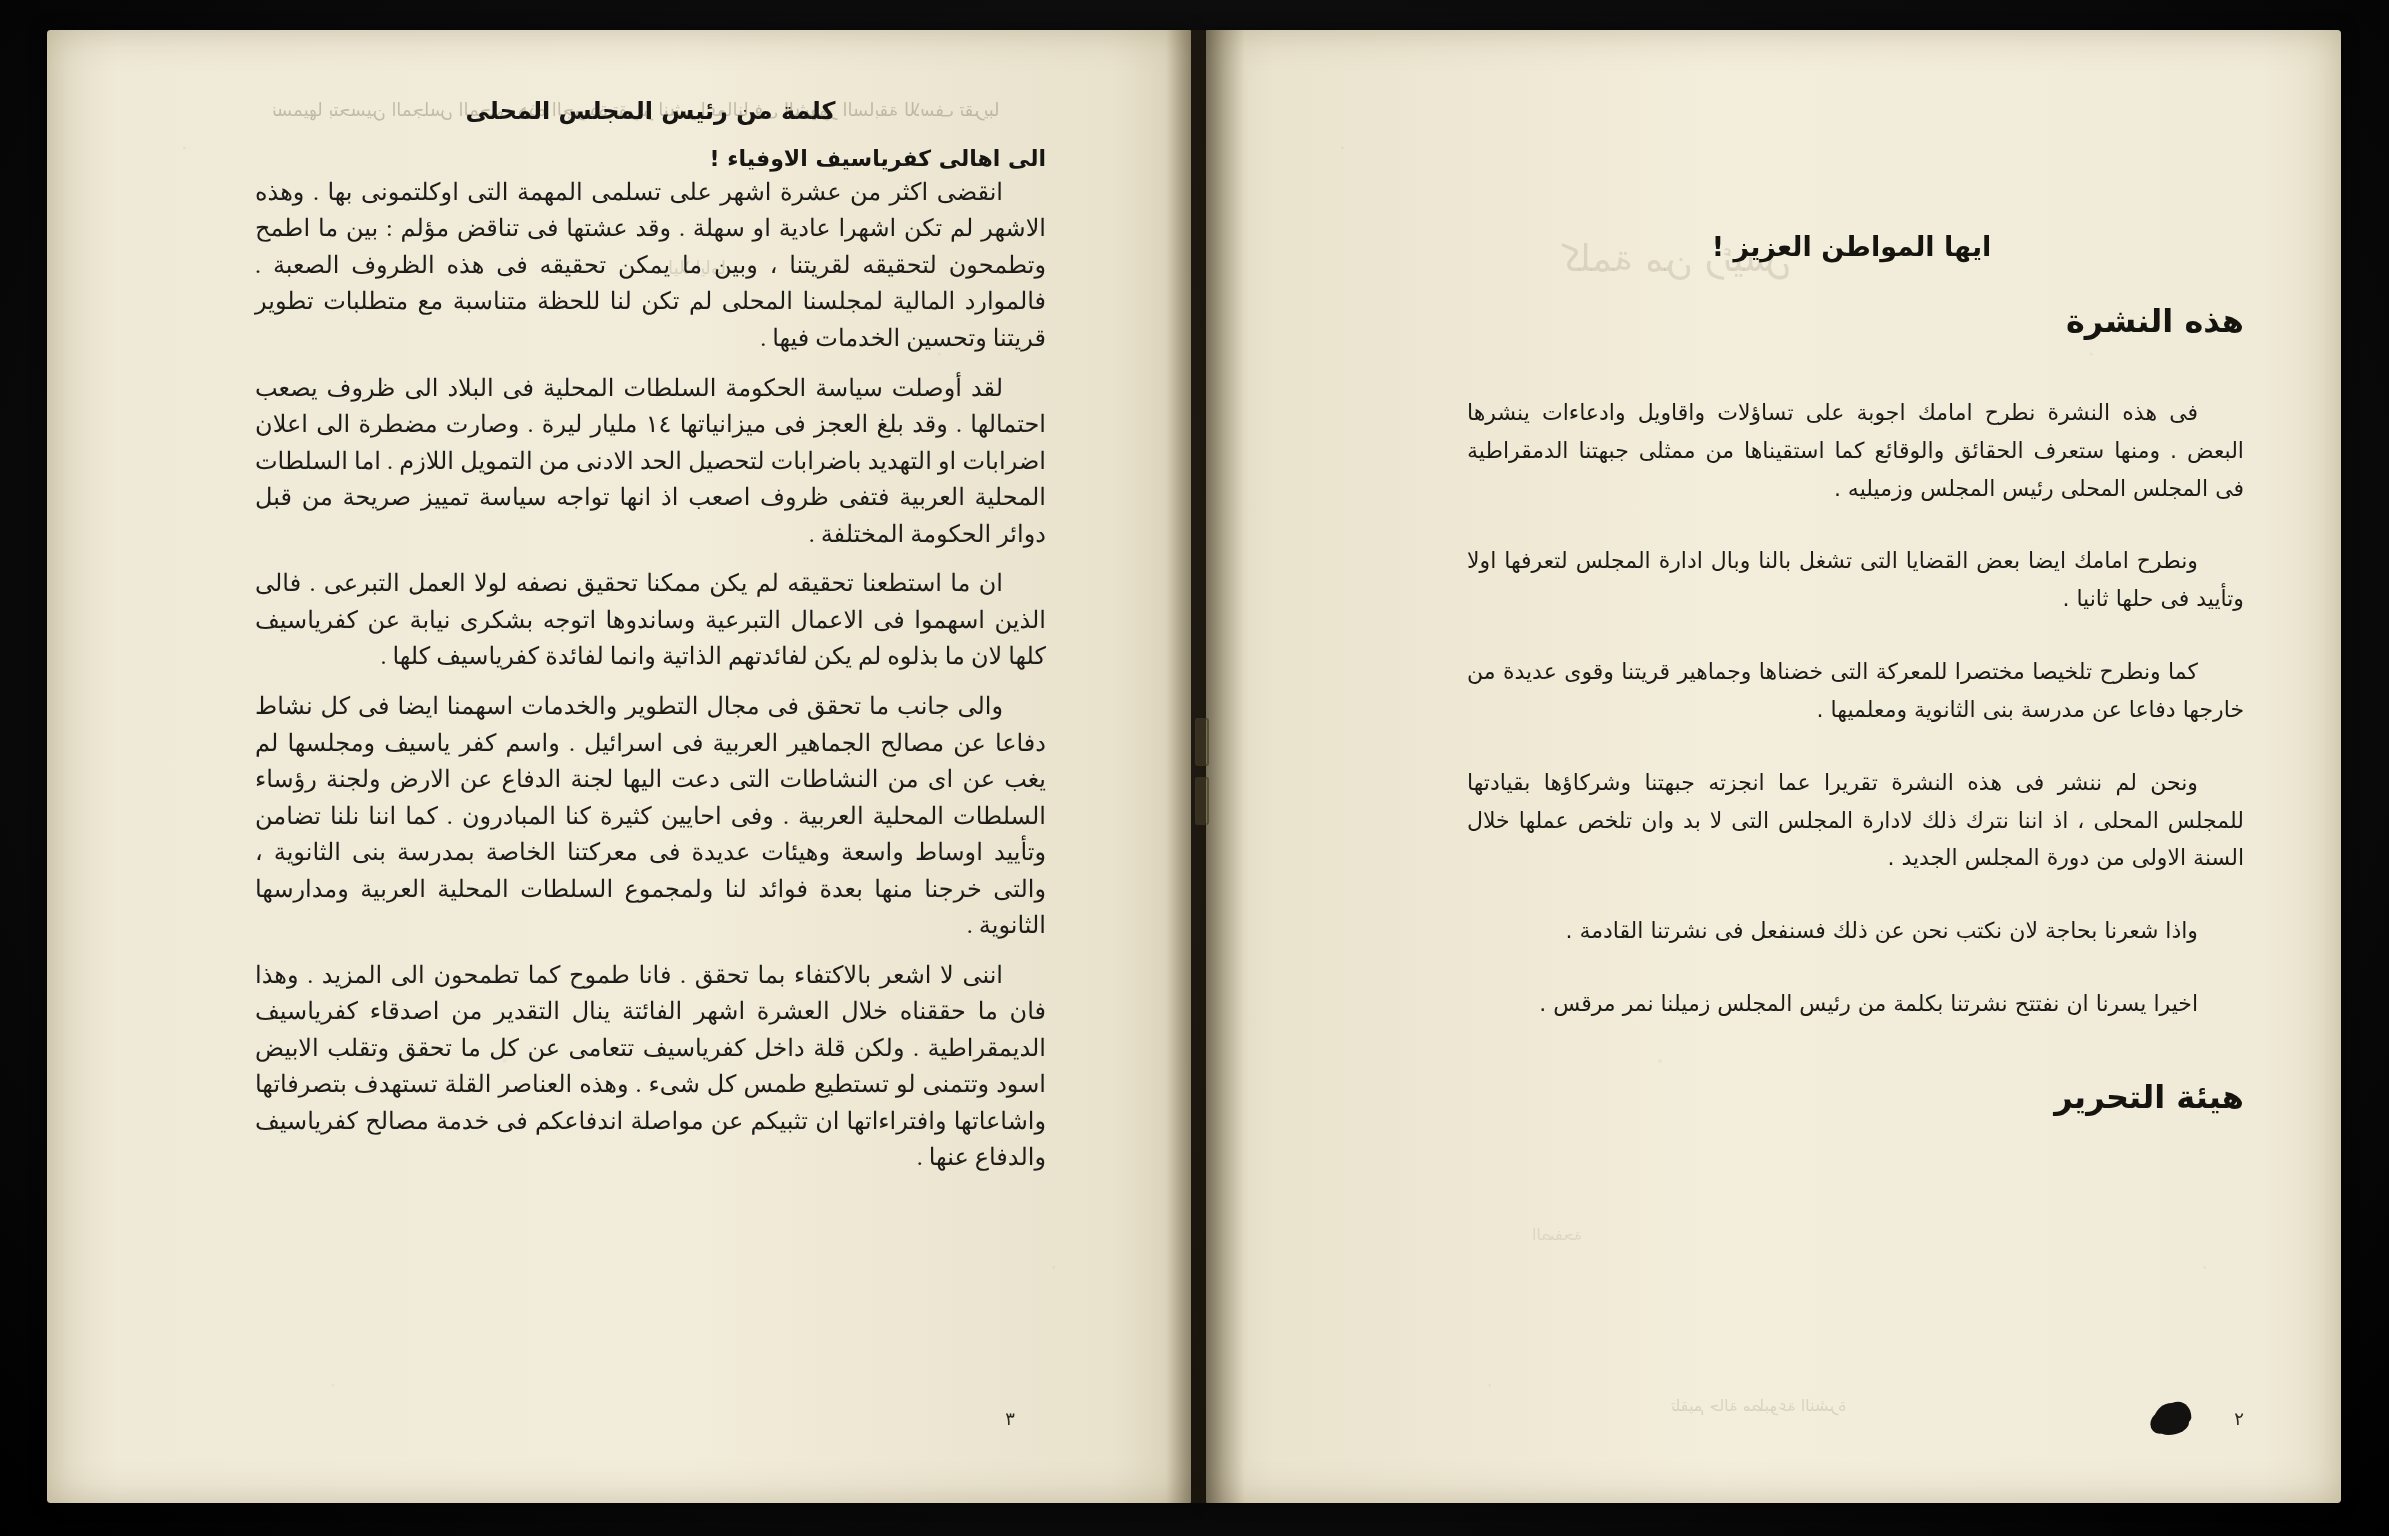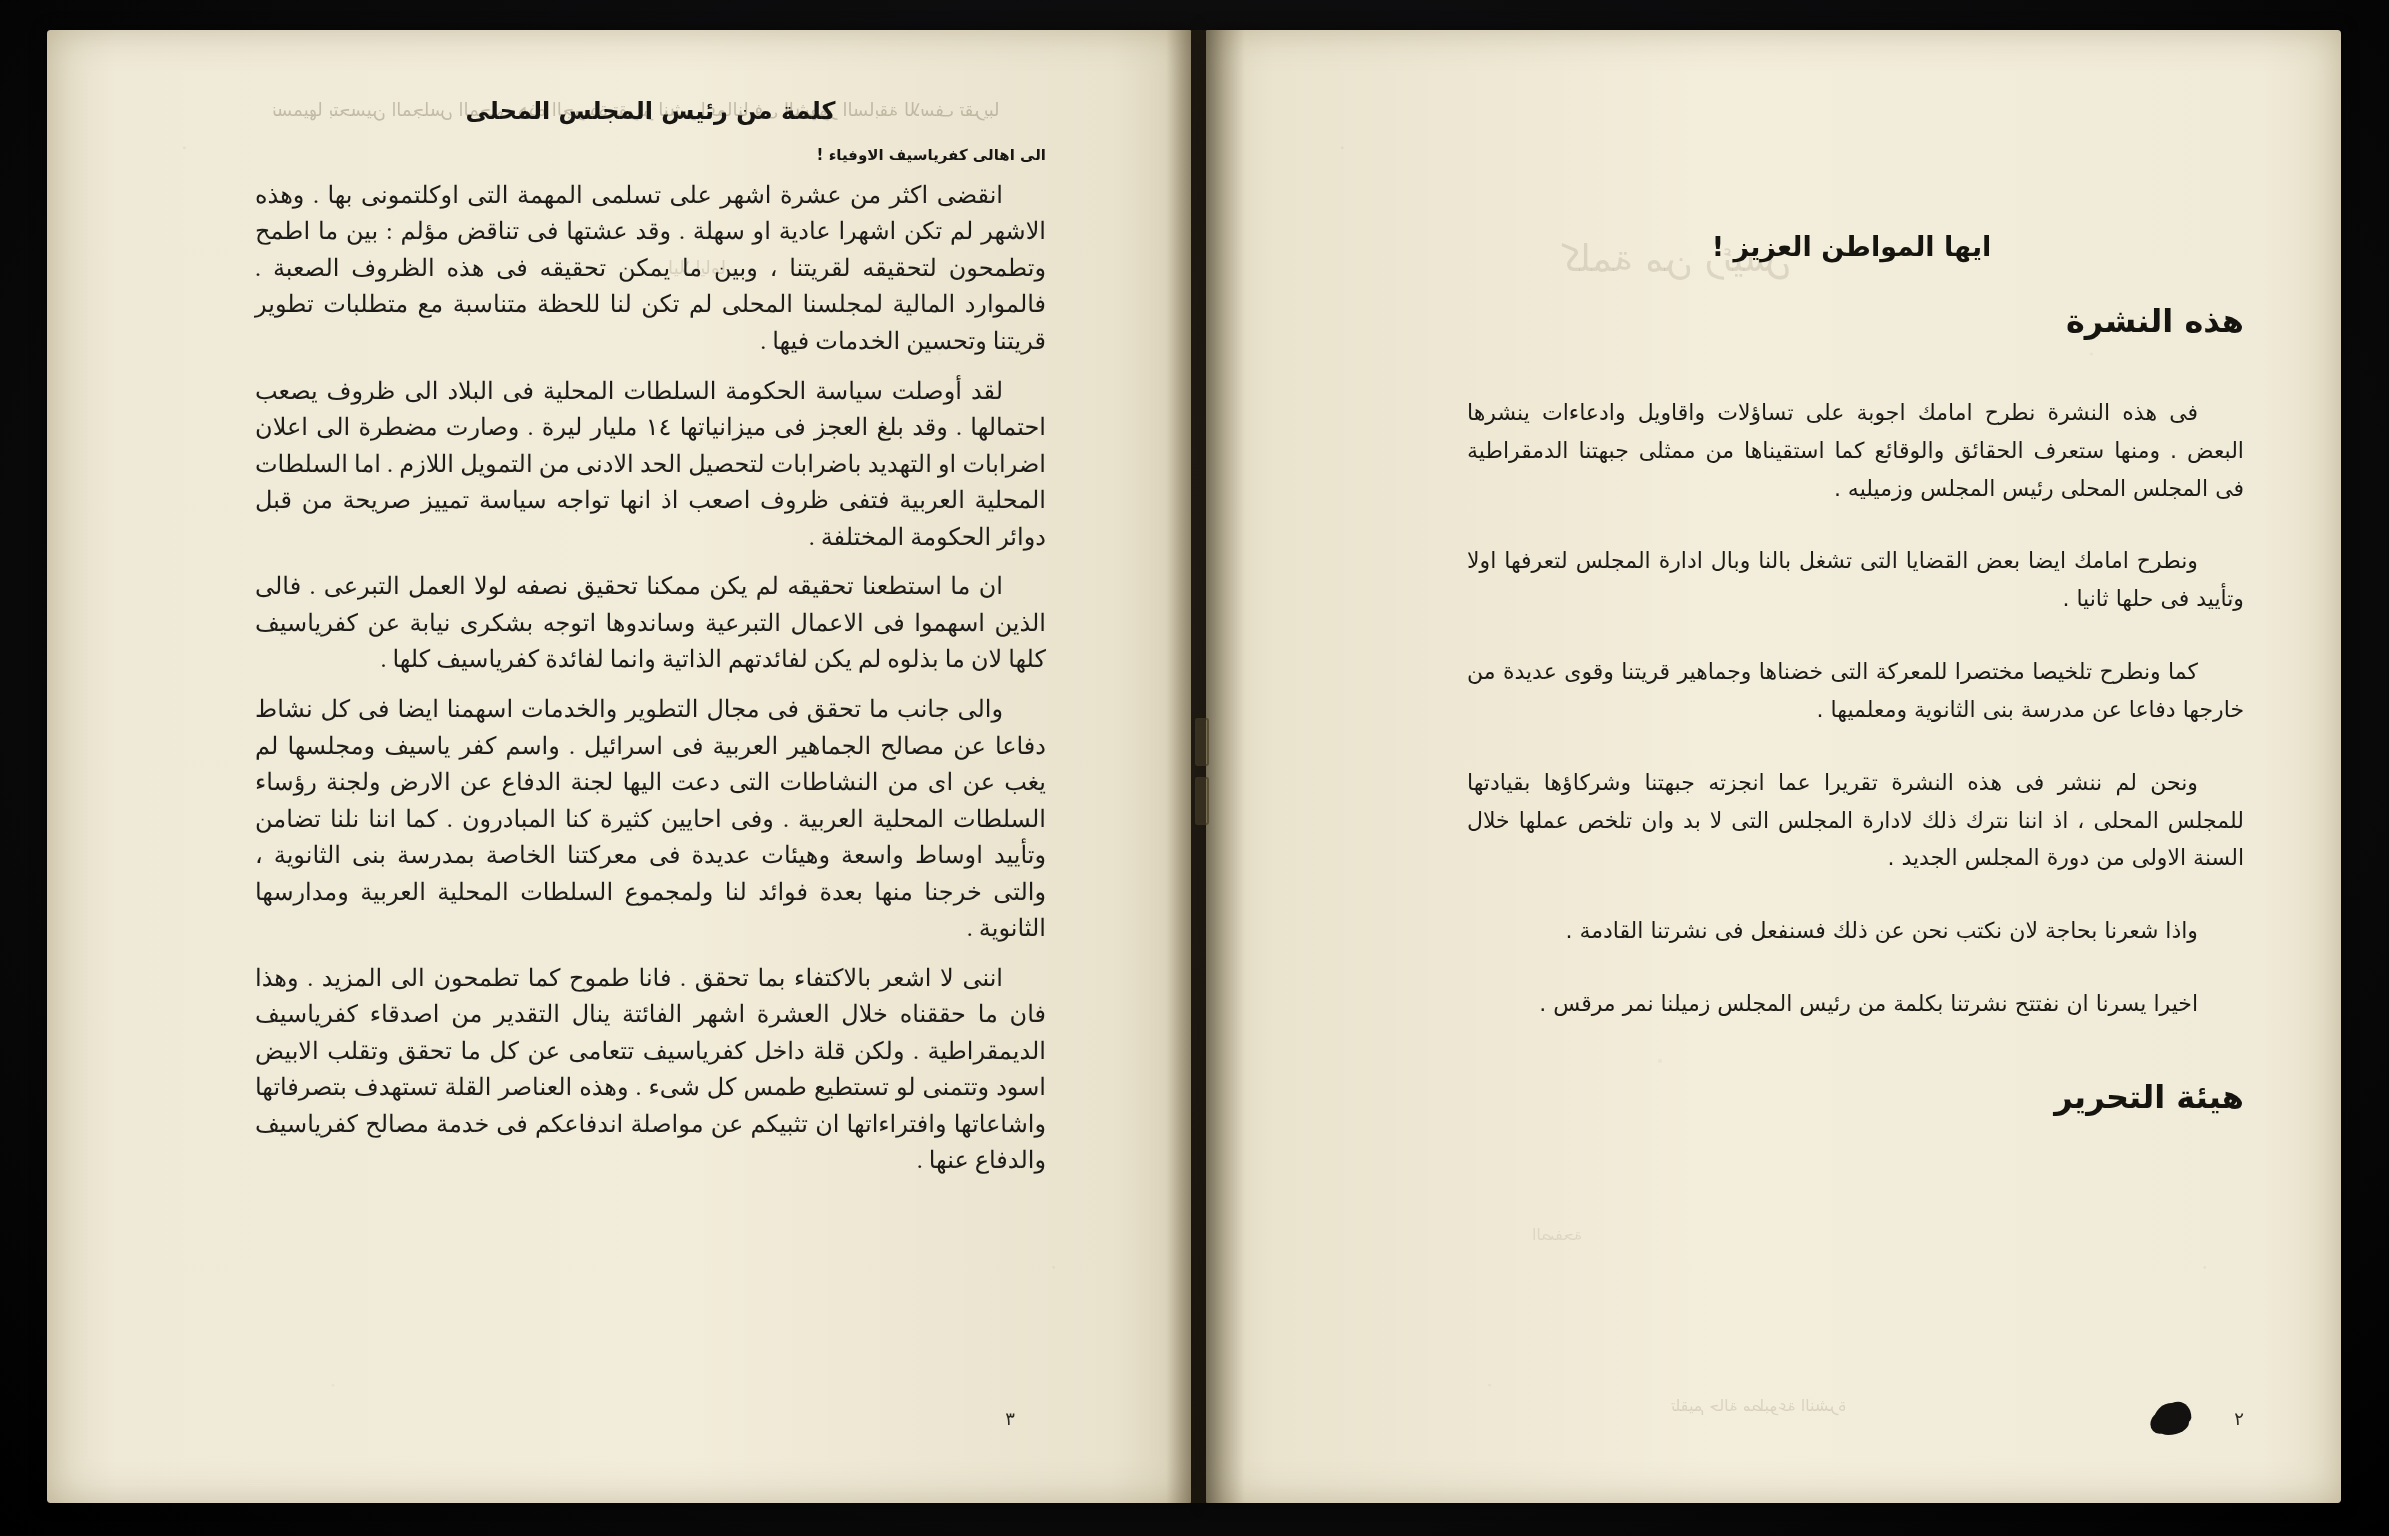--- a/index.html
+++ b/index.html
@@ -121,22 +121,22 @@
     text-align: center;
     font-weight: bold;
     font-size: 24px;
     letter-spacing: 0px;
     margin: 0 0 21px 0;
     color: #171612;
   }
   .salutation {
     text-align: right;
     font-weight: bold;
-    font-size: 15px;
-    margin: 0 0 13px 0;
+    font-size: 22px;
+    margin: 0 0 3px 0;
     color: #171612;
   }
   .para {
     font-size: 24px;
     line-height: 1.52;
     margin: 0 0 13.4px 0;
     text-indent: 43px;
     color: #1e1c18;
     font-family: Liberation Serif, serif;
   }

